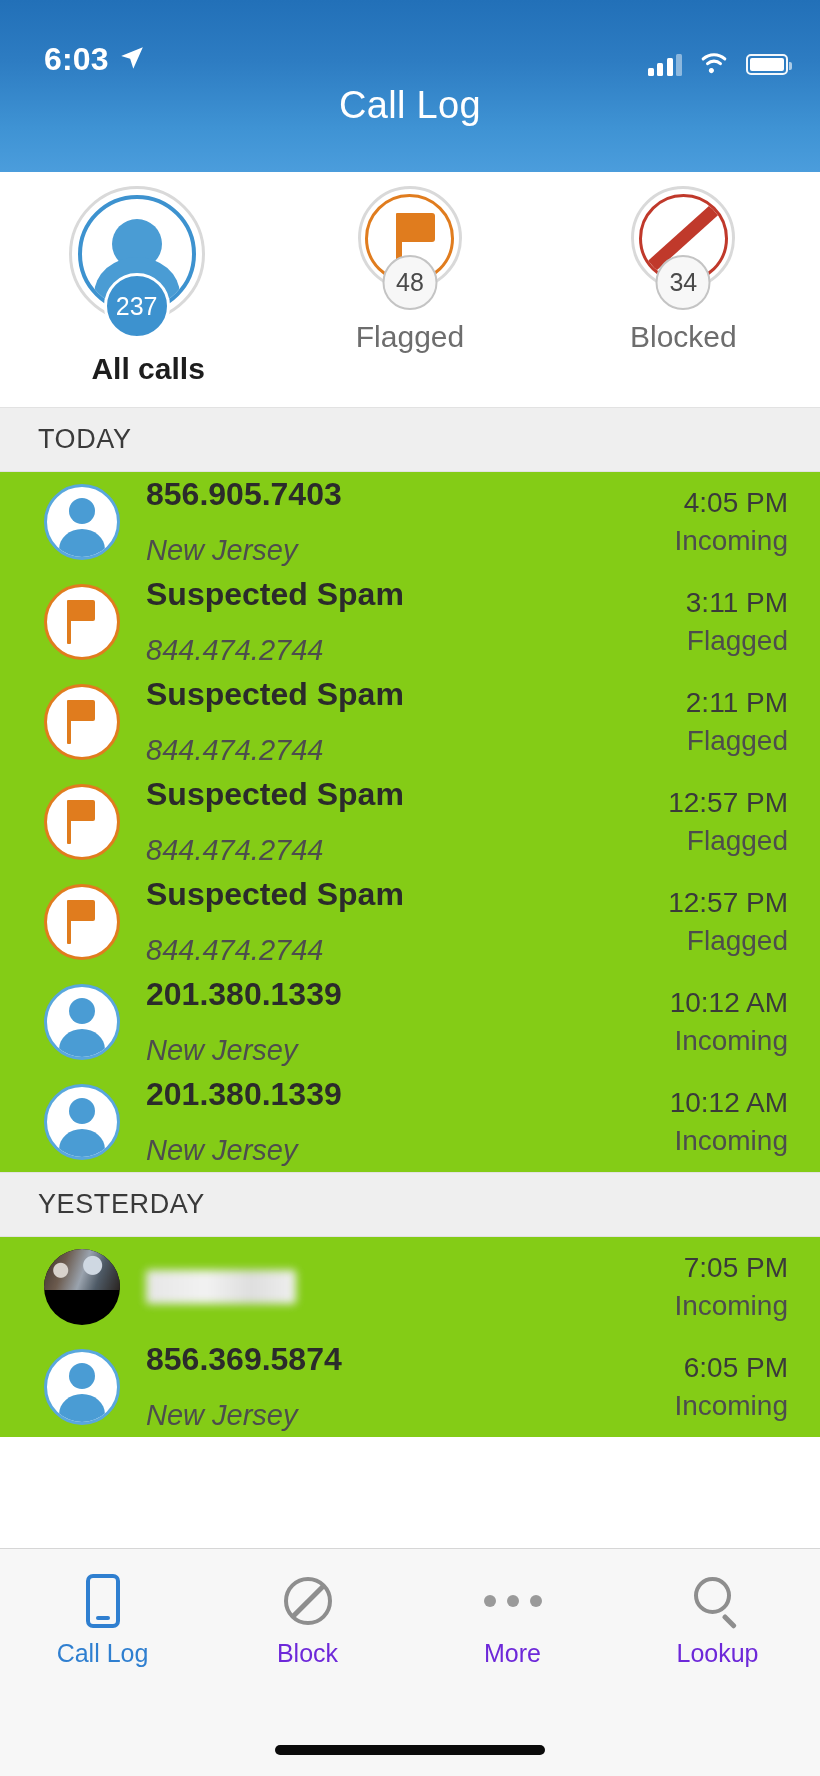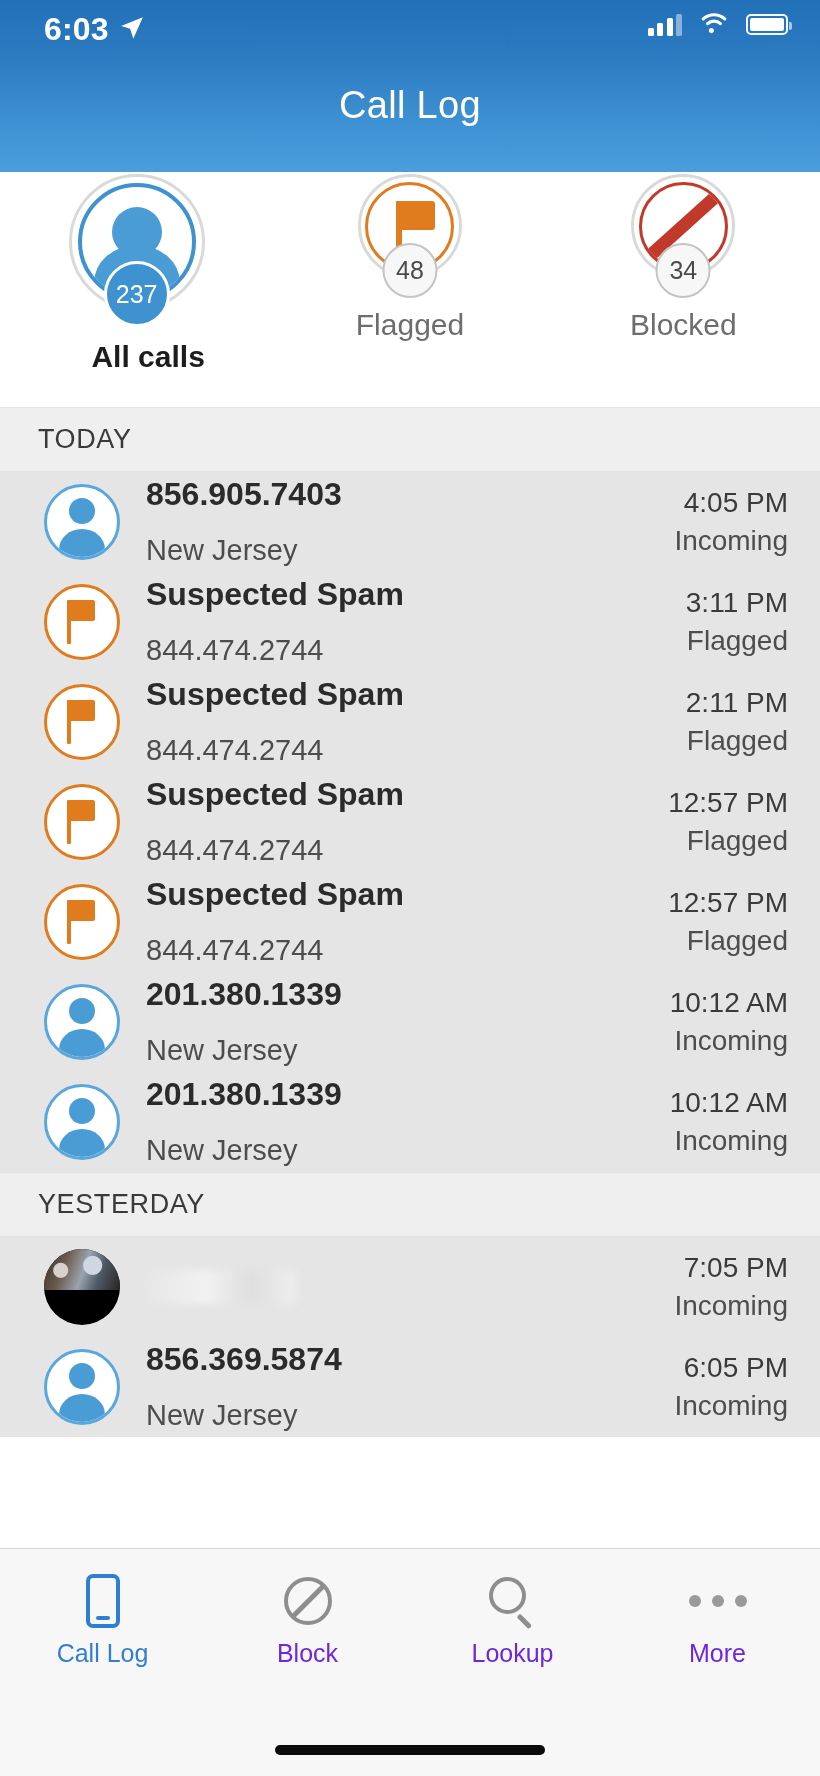--- a/index.html
+++ b/index.html
@@ -11,40 +11,40 @@
   }
   .phone { position: relative; width: 820px; height: 1776px; display: flex; flex-direction: column; background:#fff; }
 
   
   .header {
     height: 172px; flex: 0 0 172px; position: relative;
     background: linear-gradient(180deg, #2270b8 0%, #2d7cc2 35%, #3f93d4 75%, #4b9ddc 100%);
     color: #fff;
   }
   .statusbar {
-    height: 78px; display: flex; align-items: flex-start;
-    justify-content: space-between; padding: 11px 32px 0 44px;
+    height: 78px; display: flex; align-items: flex-end;
+    justify-content: space-between; padding: 4px 32px 0 44px;
   }
   .status-left { display: flex; align-items: center; gap: 10px; }
   .clock { font-size: 32px; font-weight: bold; letter-spacing: .2px; color:#fff; }
   .loc-arrow { display:block; }
   .status-right { display: flex; align-items: center; gap: 17px; }
   .bars { display: flex; align-items: flex-end; gap: 3.5px; height: 22px; }
   .bars i { display:block; width: 6px; background:#fff; border-radius: 1.5px; }
   .bars i:nth-child(1){ height: 8px; }
   .bars i:nth-child(2){ height: 13px; }
   .bars i:nth-child(3){ height: 18px; }
   .bars i:nth-child(4){ height: 22px; opacity:.45; }
   .battery { width: 42px; height: 21px; border: 2.4px solid rgba(255,255,255,.95); border-radius: 5px; position: relative; padding: 2px; }
   .battery::after { content:""; position:absolute; right: -6px; top: 6px; width: 3px; height: 8px; background: rgba(255,255,255,.6); border-radius: 0 2px 2px 0; }
   .battery span { display:block; height:100%; background:#fff; border-radius: 2px; }
   .navtitle { text-align: center; font-size: 38px; font-weight: 500; letter-spacing: .3px; padding-top: 6px; }
 
   
-  .summary { flex: 0 0 235px; display: flex; background: #fff; padding-top: 2px; }
+  .summary { flex: 0 0 235px; display: flex; background: #fff; padding-top: 14px; }
   .sum-item { flex: 1; display: flex; flex-direction: column; align-items: center; }
   .sum-ring-wrap { position: relative; display:flex; align-items:center; justify-content:center; }
   .ring-outer {
     border-radius: 50%; border: 3px solid #d9d9d9; background: #fff;
     display: flex; align-items: center; justify-content: center;
   }
   .ring-inner { border-radius: 50%; background: #fff; display:flex; align-items:center; justify-content:center; position:relative; overflow:hidden; }
   
   .sum-item.active .ring-outer { width: 136px; height: 136px; }
   .sum-item.active .ring-inner { width: 118px; height: 118px; border: 4px solid #3d92cf; }
@@ -89,41 +89,41 @@
 
   
   .section-head {
     background: #efefef; color: #3a3a3a; font-size: 27px;
     padding: 16px 0 16px 38px; letter-spacing: .6px;
     border-top: 1px solid #e2e2e2; border-bottom: 1px solid #e2e2e2;
   }
 
   
   .list { flex: 1 1 auto; overflow: hidden; background:#fff; }
-  .row { display: flex; align-items: center; height: 100px; padding: 0 32px 0 44px; background:#e5e5e5; }
+  .row { display: flex; align-items: center; height: 100px; padding: 0 32px 0 44px; background:#84cc16; }
   .row .avatar { flex: 0 0 76px; height: 76px; margin-right: 26px; position: relative; }
   .av-circle { width: 76px; height: 76px; border-radius: 50%; overflow: hidden; position: relative; background:#fff; }
   .av-circle.blue { border: 3px solid #59a7dd; }
   .av-circle.orange { border: 3px solid #e07c1e; }
   .av-circle .head { position:absolute; left:50%; transform:translateX(-50%); width: 26px; height: 26px; top: 11px; border-radius:50%; background:#4a9cd4; }
   .av-circle .body { position:absolute; left:50%; transform:translateX(-50%); width: 46px; height: 29px; bottom:-1px; border-radius: 50% 50% 0 0 / 70% 70% 0 0; background:#4a9cd4; }
   .av-circle .f-pole { position:absolute; left: 20px; top: 13px; width: 4px; height: 44px; background:#e07c1e; border-radius:1px; }
   .av-circle .f-cloth { position:absolute; left: 22px; top: 13px; width: 26px; height: 21px; background:#e07c1e; border-radius: 0 2px 2px 0; }
   
   .av-photo { width: 76px; height: 76px; border-radius: 50%; overflow: hidden; position: relative; background:#000; }
   .av-photo .pic { position:absolute; inset: 0 0 46% 0;
     background:
       radial-gradient(circle at 22% 52%, #d8d2cc 0 7px, transparent 8px),
       radial-gradient(circle at 64% 40%, #cfd8e2 0 9px, transparent 10px),
       linear-gradient(110deg, #3a2f2a 0%, #6b5a4d 28%, #9aa3ae 52%, #4e5a66 72%, #2a2420 100%);
     filter: blur(.3px);
   }
   .row .texts { flex: 1 1 auto; min-width: 0; }
   .r-title { font-size: 32px; color: #2b2b2b; font-weight: bold; line-height: 1.18; }
-  .r-sub { font-size: 29px; color: #4d4d4d; line-height: 1.2; margin-top: 20px; }
+  .r-sub { font-size: 29px; color: #4d4d4d; line-height: 1.2; margin-top: 20px; font-style: italic; }
   .r-title.redacted {
     width: 150px; height: 34px; border-radius: 3px;
     background: linear-gradient(90deg,#e6e6e6,#f2f2f2 40%,#dedede 70%,#efefef);
     filter: blur(4px);
   }
   .row .meta { flex: 0 0 auto; text-align: right; }
   .m-time { font-size: 28px; color: #3a3a3a; line-height: 1.2; }
   .m-kind { font-size: 28px; color: #4d4d4d; line-height: 1.25; margin-top: 3px; }
 
   
@@ -387,36 +387,36 @@
       <div class="tlabel">Call Log</div>
     </div>
     <div class="tab">
       <div class="ticon">
           <div class="blockicon"></div>
         </div>
       <div class="tlabel">Block</div>
     </div>
     <div class="tab">
       <div class="ticon">
+          <div class="dots">
+            <i></i>
+            <i></i>
+            <i></i>
+          </div>
+        </div>
+      <div class="tlabel">More</div>
+    </div>
+    <div class="tab">
+      <div class="ticon">
         <div class="searchicon">
             <div class="lens"></div>
             <div class="handle"></div>
           </div>
       </div>
       <div class="tlabel">Lookup</div>
     </div>
-    <div class="tab">
-      <div class="ticon">
-          <div class="dots">
-            <i></i>
-            <i></i>
-            <i></i>
-          </div>
-        </div>
-      <div class="tlabel">More</div>
-    </div>
   </div>
 
   <div class="home-ind-wrap">
     <div class="home-ind"></div>
   </div>
 
 </div>
 
 </body></html>

